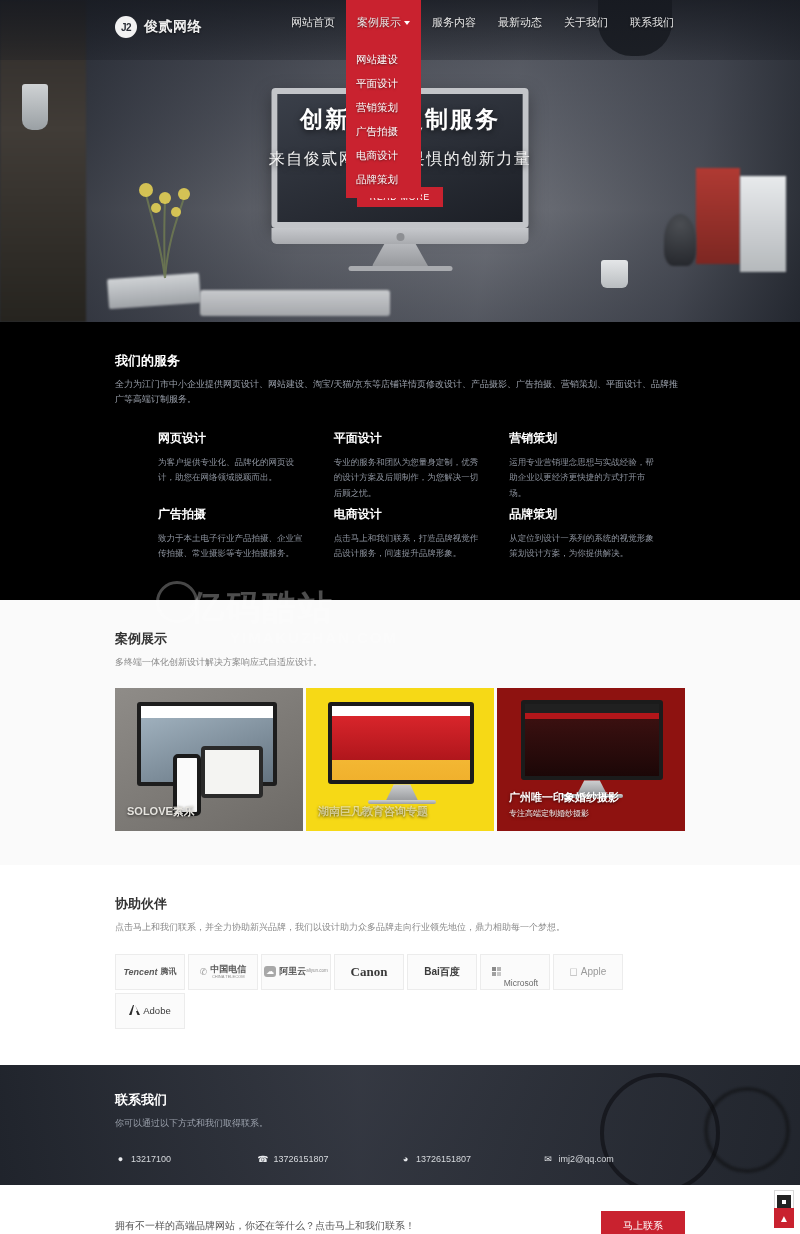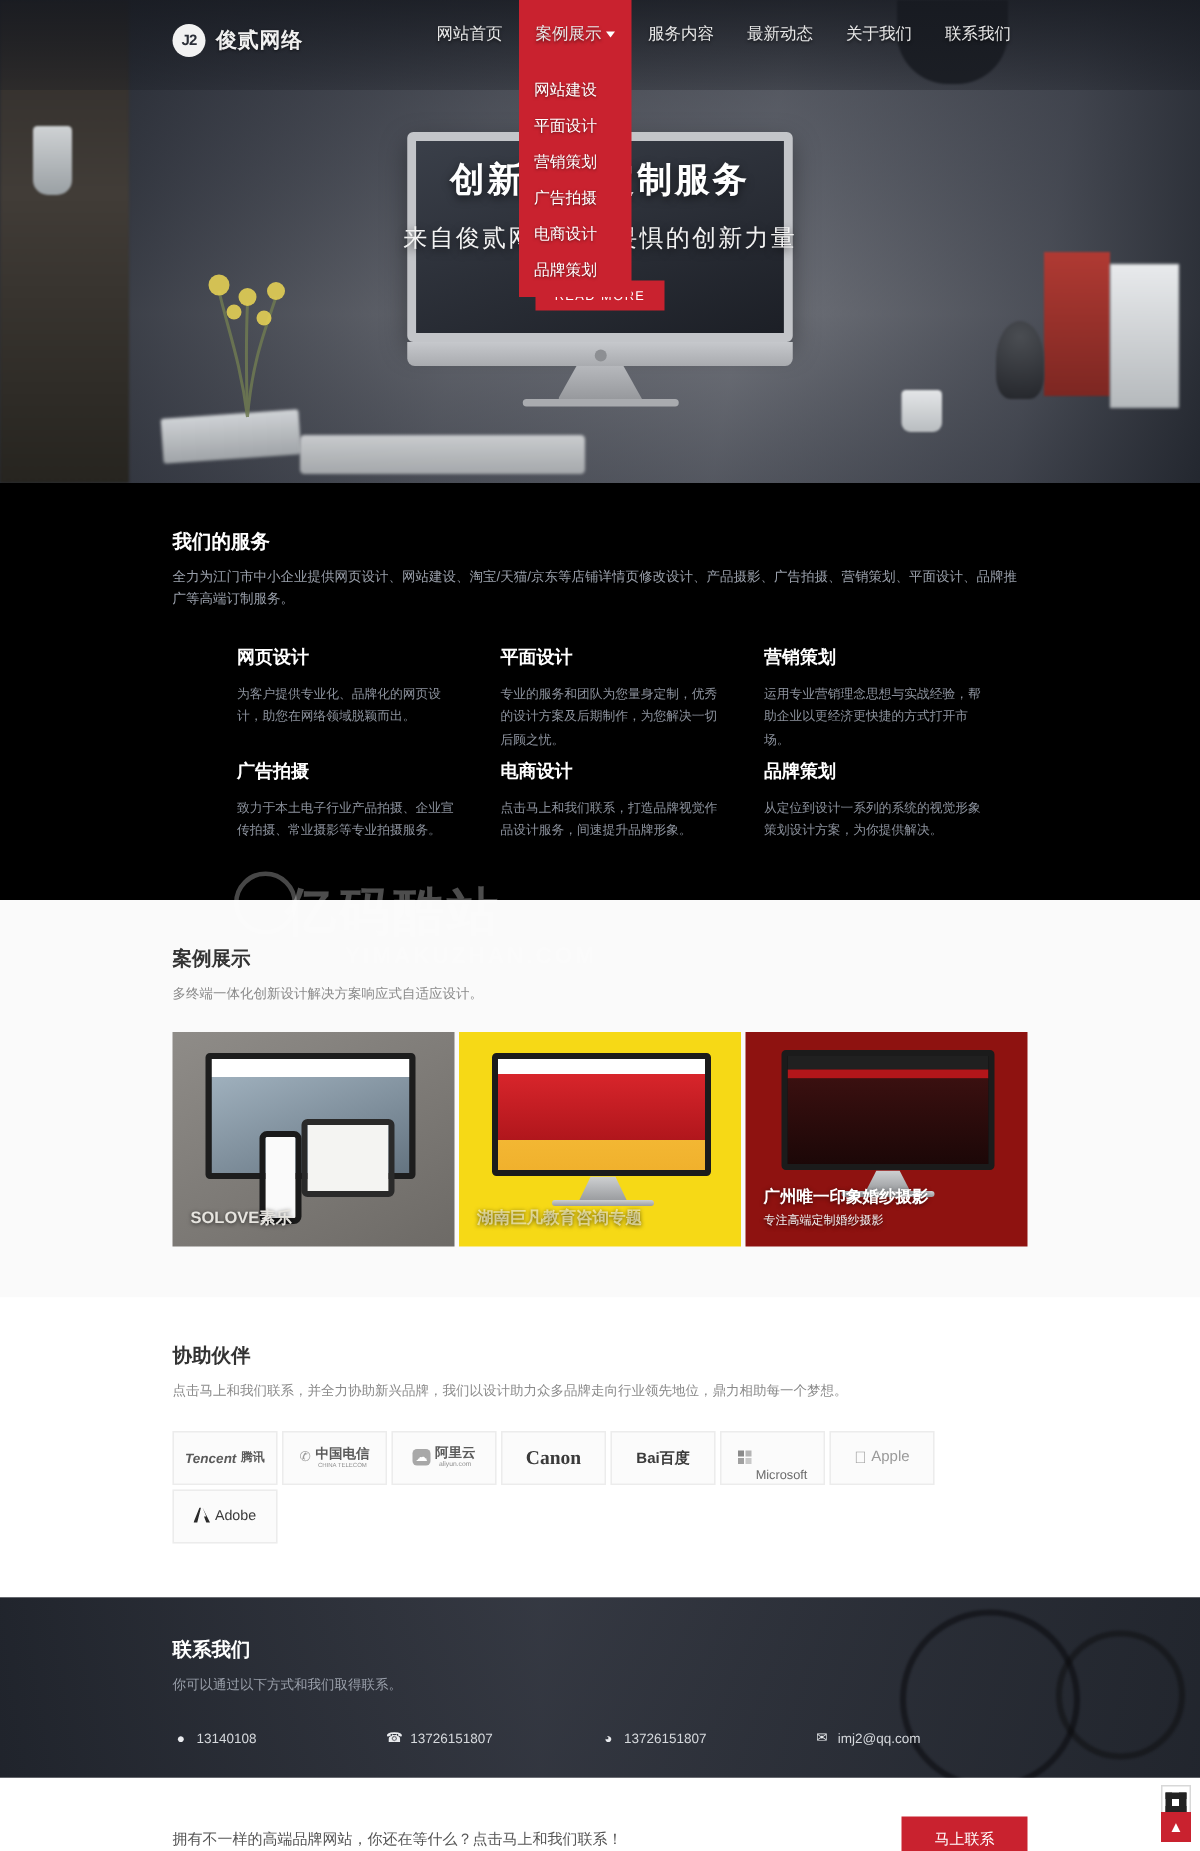--- a/index.html
+++ b/index.html
@@ -361,21 +361,21 @@
         <div class="plogo">
           <span class="gi">✆</span>
           <span style="display:flex;flex-direction:column;align-items:center;line-height:1.1;">
             <span style="font-size:9px;">中国电信</span>
             <span style="font-size:4px;font-weight:normal;color:#8e8e8e;">CHINA TELECOM</span>
           </span>
         </div>
 
         <div class="plogo">
           <span class="gi" style="background:#a8a8a8;color:#fff;border-radius:3px;padding:1px 2px;font-size:8px;">☁</span>
-          <span style="display:flex;flex-direction:column;align-items:center;line-height:1.1;">
+          <span style="display:flex;flex-direction:row;align-items:center;line-height:1.1;">
             <span style="font-size:9px;">阿里云</span>
             <span style="font-size:4.5px;font-weight:normal;color:#8e8e8e;">aliyun.com</span>
           </span>
         </div>
 
         <div class="plogo">
           <span style="font-family:'Liberation Serif',serif;font-size:13px;color:#3a3a3a;">Canon</span>
         </div>
 
         <div class="plogo">
@@ -412,21 +412,21 @@
 
   <section class="contact">
     <div class="bike"></div>
     <div class="bike2"></div>
     <div class="container">
       <h3 class="sec-title">联系我们</h3>
       <p class="sec-sub">你可以通过以下方式和我们取得联系。</p>
       <div class="contact-row">
         <div class="ccell">
           <span class="cicon">●</span>
-          <span>13140108</span>
+          <span>13217100</span>
         </div>
         <div class="ccell">
           <span class="cicon">☎</span>
           <span>13726151807</span>
         </div>
         <div class="ccell">
           <span class="cicon">◕</span>
           <span>13726151807</span>
         </div>
         <div class="ccell">

